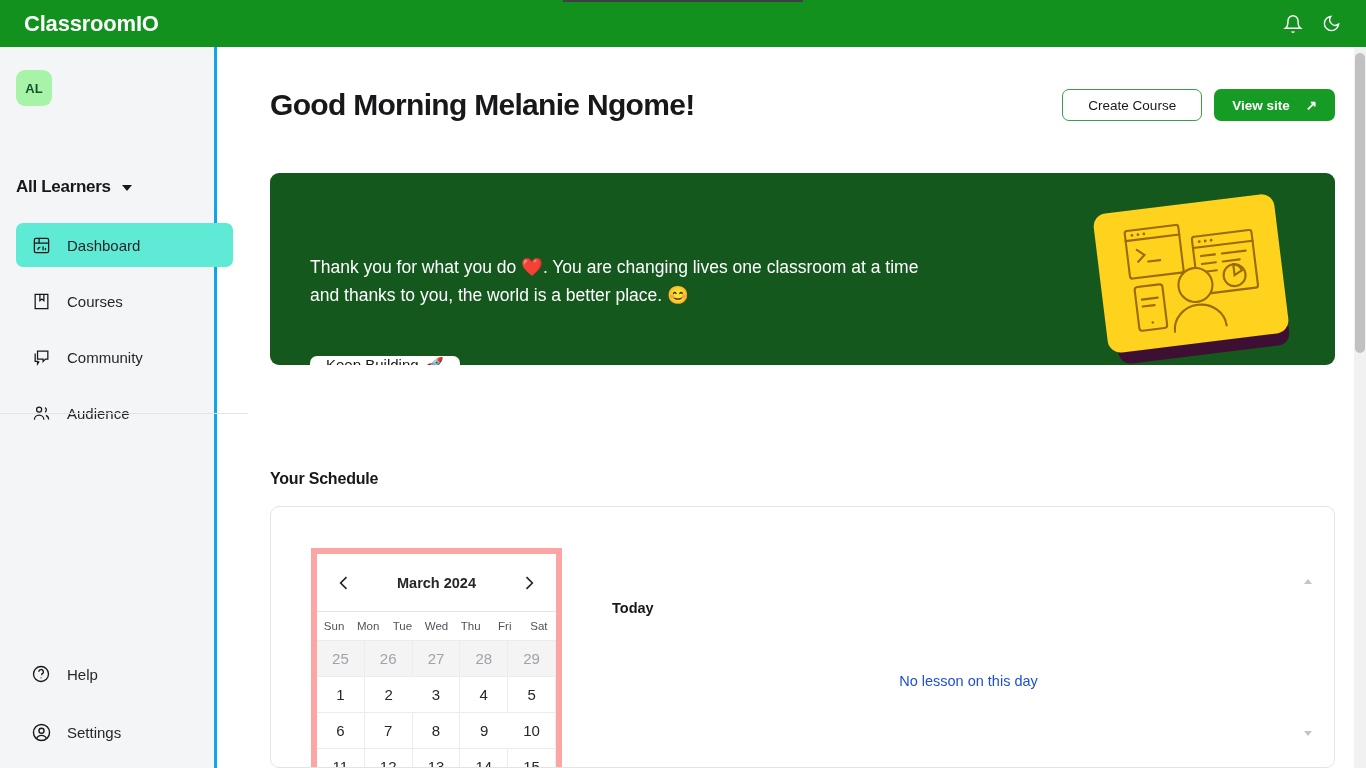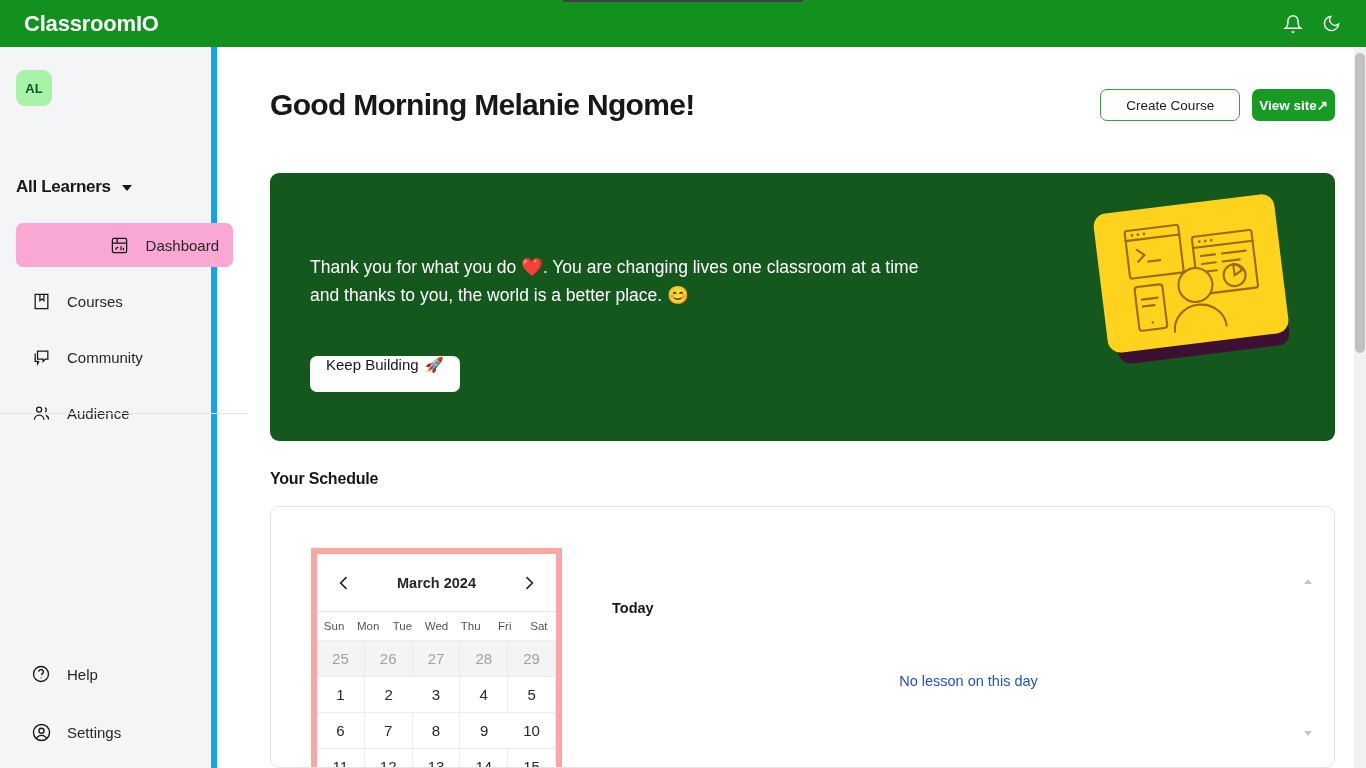--- a/index.html
+++ b/index.html
@@ -52,21 +52,21 @@
     cursor: pointer;
   }
   .hdr-icon svg { stroke: #ffffff; fill: none; stroke-width: 1.7; }
 
   
   #sidebar {
     position: absolute;
     top: 47px; left: 0;
     width: 217px; height: 721px;
     background: #f4f5f7;
-    border-right: 6px solid #0ea5e9;
+    border-right: 3px solid #0ea5e9;
   }
   #avatar {
     position: absolute;
     top: 23px; left: 16px;
     width: 36px; height: 36px;
     border-radius: 9px;
     background: #a7f3a7;
     display: flex; align-items: center; justify-content: center;
     font-size: 13px; font-weight: 700; color: #14532d;
     cursor: pointer;
@@ -97,21 +97,21 @@
   }
   .nav-item {
     height: 44px;
     display: flex; align-items: center;
     gap: 15px;
     padding: 0 14px;
     border-radius: 7px;
     margin-bottom: 12px;
     cursor: pointer;
   }
-  .nav-item.active { background: #f9a8d4; justify-content: flex-end; }
+  .nav-item.active { background: #5eead4; }
   .nav-item .ico {
     width: 22px; height: 22px;
     display: flex; align-items: center; justify-content: center;
     flex: 0 0 22px;
   }
   .nav-item .ico svg { stroke: #18181b; fill: none; stroke-width: 1.6; }
   .nav-item .txt { font-size: 15px; color: #27272a; }
 
   #sidebar-divider {
     position: absolute;
@@ -159,32 +159,32 @@
     cursor: pointer;
     white-space: nowrap;
   }
   .btn-outline {
     padding: 0 25px;
     border: 1px solid #3e9c46;
     background: #ffffff;
     color: #18181b;
   }
   .btn-primary {
-    padding: 0 7px;
+    padding: 0 18px;
     background: #169b24;
     color: #ffffff;
     font-weight: 700;
-    gap: 0;
+    gap: 16px;
   }
 
   
   #banner {
     position: absolute;
     top: 126px; left: 21px;
-    width: 1065px; height: 268px;
+    width: 1065px; height: 192px;
     background: #14581e;
     border-radius: 9px;
     overflow: hidden;
   }
   #banner-text {
     position: absolute;
     top: 80px; left: 40px;
     width: 640px;
     font-size: 17.5px;
     line-height: 28px;

